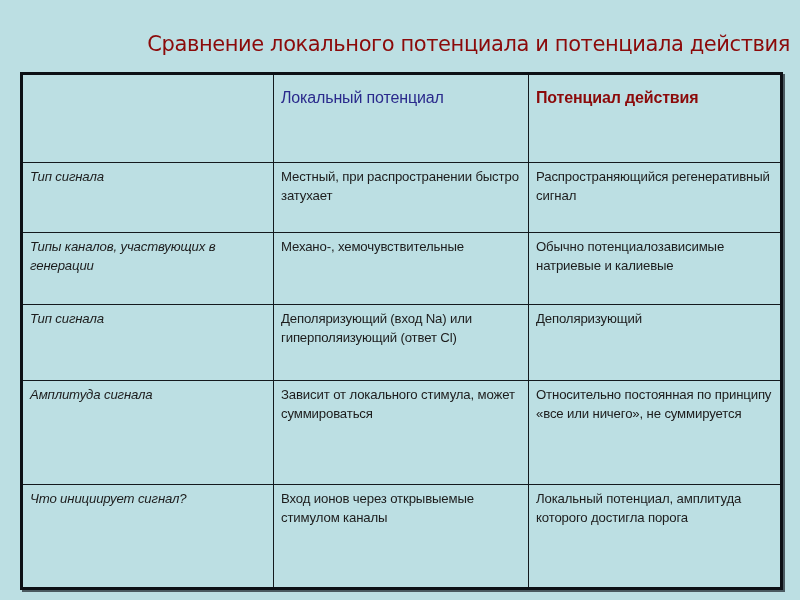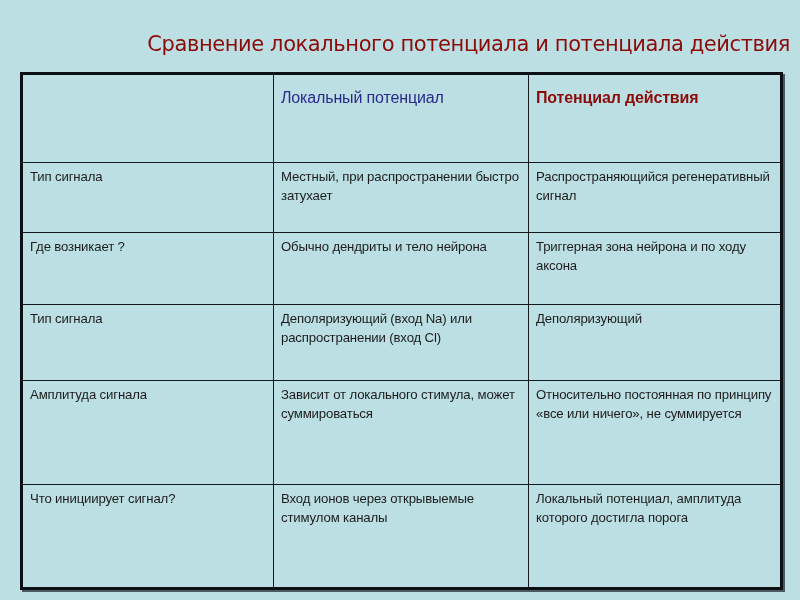--- a/index.html
+++ b/index.html
@@ -47,21 +47,21 @@
       border: 1px solid #141a1e;
       vertical-align: top;
       font-size: 13.2px;
       line-height: 19px;
       color: #1c1c1c;
       padding: 4px 7px 2px 7px;
       letter-spacing: -0.15px;
     }
     tr:first-child td { border-top: none; margin-left: 44px; }
     tr:last-child td { border-bottom: none; }
-    td:first-child { border-left: none; }
+    td:first-child { border-left: none; font-style: italic; }
     td:last-child { border-right: none; }
     .col1 { width: 236px; }
     .col2 { width: 240px; }
     .header td {
       font-size: 16px;
       padding-top: 13px;
     }
     .h-local { color: #2a2a8c; }
     .h-action { color: #8b0a0a; font-weight: bold; }
   </style>
@@ -77,27 +77,27 @@
       <td class="col1"></td>
       <td class="col2 h-local">Локальный  потенциал</td>
       <td class="h-action">Потенциал  действия</td>
     </tr>
     <tr style="height:46px;">
       <td>Тип сигнала</td>
       <td>Местный, при распространении быстро затухает</td>
       <td>Распространяющийся регенеративный сигнал</td>
     </tr>
     <tr style="height:47px;">
-      <td>Где возникает ?</td>
-      <td>Обычно дендриты и тело нейрона</td>
-      <td>Триггерная зона нейрона и по ходу аксона</td>
+      <td>Типы  каналов, участвующих  в генерации</td>
+      <td>Механо-, хемочувствительные</td>
+      <td>Обычно потенциалозависимые натриевые и калиевые</td>
     </tr>
     <tr style="height:50px;">
       <td>Тип  сигнала</td>
-      <td>Деполяризующий  (вход Na) или распространении  (вход Cl)</td>
+      <td>Деполяризующий  (вход Na) или гиперполяизующий  (ответ Cl)</td>
       <td>Деполяризующий</td>
     </tr>
     <tr style="height:68px;">
       <td>Амплитуда  сигнала</td>
       <td>Зависит от локального  стимула, может суммироваться</td>
       <td>Относительно  постоянная по принципу  «все или  ничего», не суммируется</td>
     </tr>
     <tr style="height:67px;">
       <td>Что инициирует  сигнал?</td>
       <td>Вход ионов через открывыемые стимулом  каналы</td>

